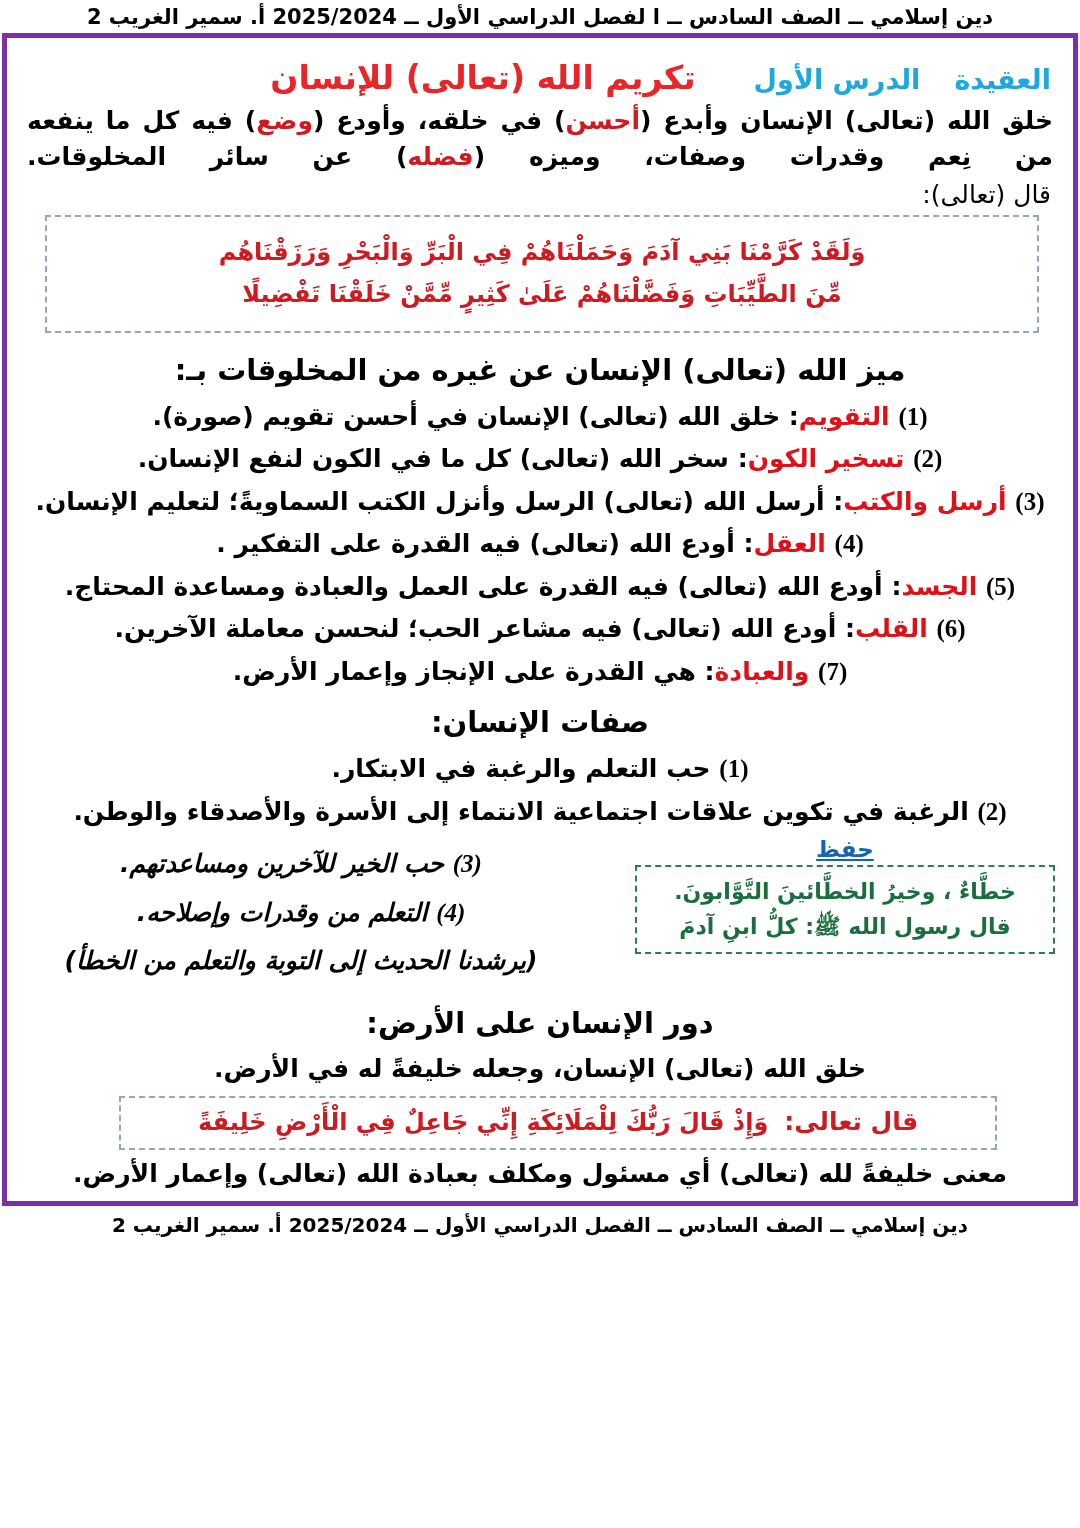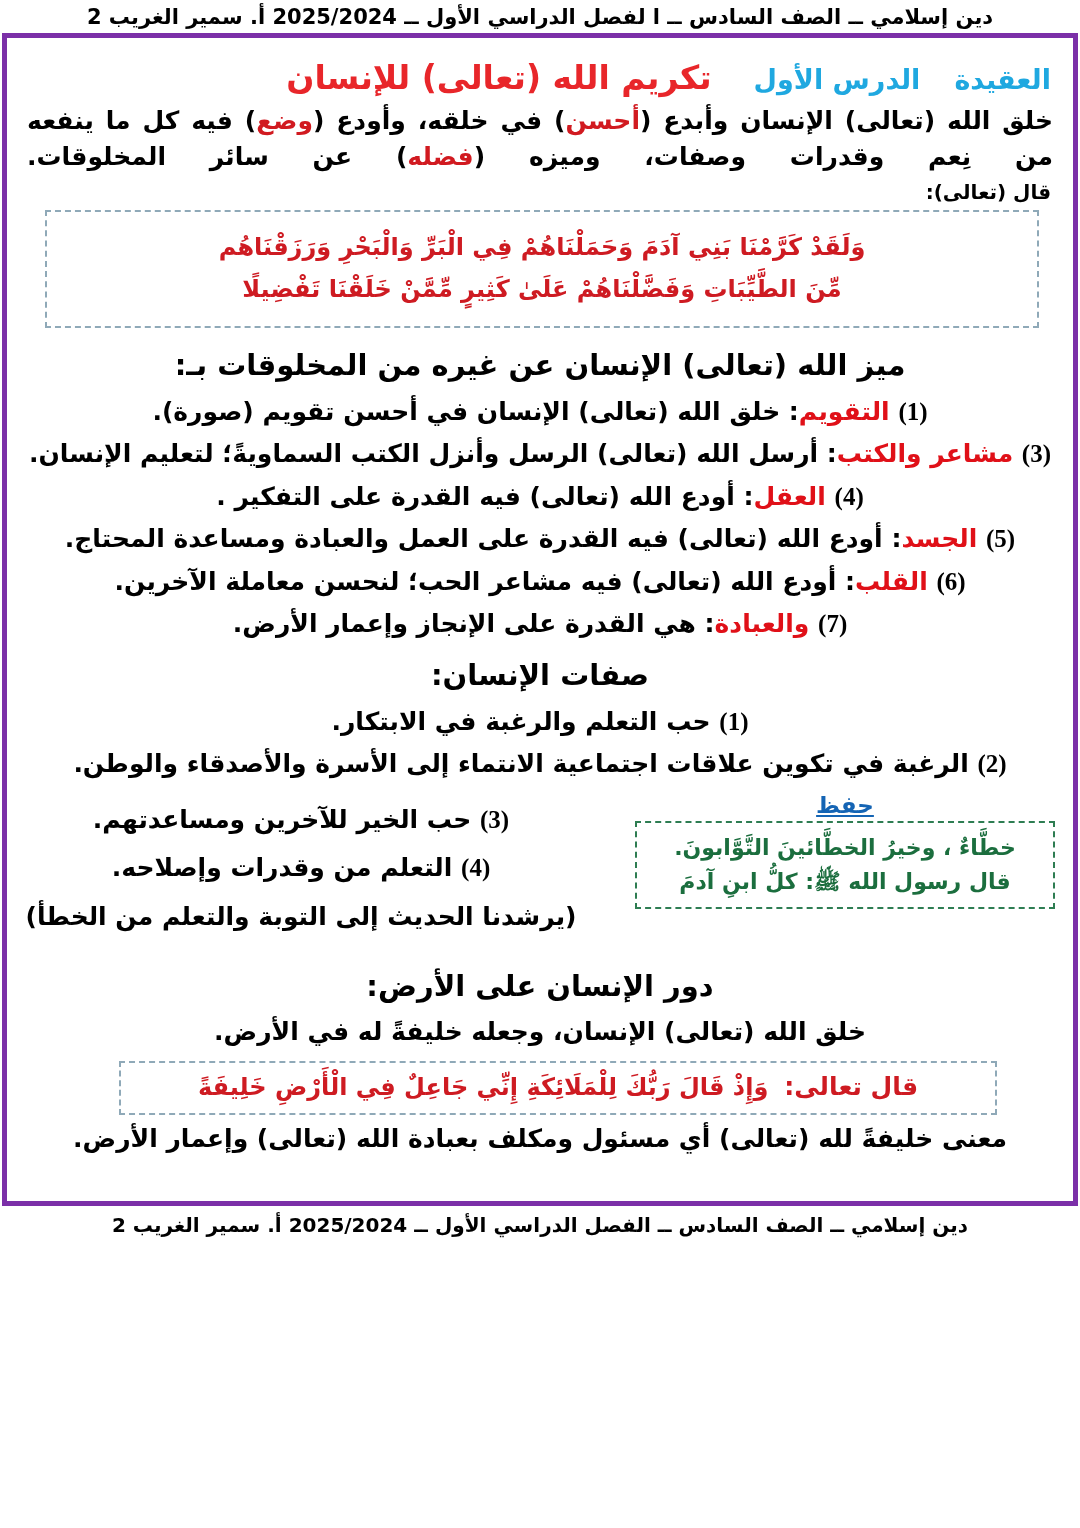--- a/index.html
+++ b/index.html
@@ -70,21 +70,21 @@
   }
   .tag-blue {
     color: #1FA8E0;
     font-weight: bold;
     font-size: 27px;
   }
   .title-red {
     color: #E8262A;
     font-weight: bold;
     font-size: 33px;
-    margin-right: 8px;
+    margin-right: 24px;
   }
 
   
   .para {
     direction: rtl;
     text-align: justify;
     text-align-last: justify;
     font-weight: bold;
     font-size: 25px;
     line-height: 1.42;
@@ -130,22 +130,22 @@
     color: #CE1B22;
     font-weight: bold;
     font-size: 25px;
     margin-left: 16px;
   }
 
   
   .said-line {
     direction: rtl;
     text-align: right;
-    font-weight: bold;
-    font-size: 20px;
+    font-weight: normal;
+    font-size: 25px;
     padding: 4px 6px 0 0;
   }
 
   
   .num-list { direction: rtl; padding: 0 4px; }
   .num-item {
     direction: rtl;
     font-weight: bold;
     font-size: 25px;
     line-height: 1.46;
@@ -192,20 +192,21 @@
   .hadith-line {
     color: #1B6E3E;
     font-weight: bold;
     font-size: 22px;
     line-height: 1.55;
   }
   .hifz-right {
     flex: 1 1 auto;
     padding-right: 14px;
     padding-top: 4px;
+    font-style: italic;
   }
   .hifz-right .num-item { padding: 6px 0; }
 
   
   .sp-6  { height: 6px; }
   .sp-16 { height: 16px; }
   .grow  { flex: 1 1 auto; }
 </style>
 </head>
 <body>
@@ -234,22 +235,26 @@
     </div>
 
     <div class="heading-green">ميز الله (تعالى) الإنسان عن غيره من المخلوقات بـ:</div>
 
     <div class="num-list">
       <div class="num-item short">
         <span class="n">(1)</span>
         <span class="term">التقويم</span><span>: خلق الله (تعالى) الإنسان في أحسن تقويم (صورة).</span>
       </div>
       <div class="num-item short">
+        <span class="n">(2)</span>
+        <span class="term">تسخير الكون</span><span>: سخر الله (تعالى) كل ما في الكون لنفع الإنسان.</span>
+      </div>
+      <div class="num-item short">
         <span class="n">(3)</span>
-        <span class="term">مشاعر والكتب</span><span>: أرسل الله (تعالى) الرسل وأنزل الكتب السماويةً؛ لتعليم الإنسان.</span>
+        <span class="term">أرسل والكتب</span><span>: أرسل الله (تعالى) الرسل وأنزل الكتب السماويةً؛ لتعليم الإنسان.</span>
       </div>
       <div class="num-item short">
         <span class="n">(4)</span>
         <span class="term">العقل</span><span>: أودع الله (تعالى) فيه القدرة على التفكير .</span>
       </div>
       <div class="num-item short">
         <span class="n">(5)</span>
         <span class="term">الجسد</span><span>: أودع الله (تعالى) فيه القدرة على العمل والعبادة ومساعدة المحتاج.</span>
       </div>
       <div class="num-item short">

